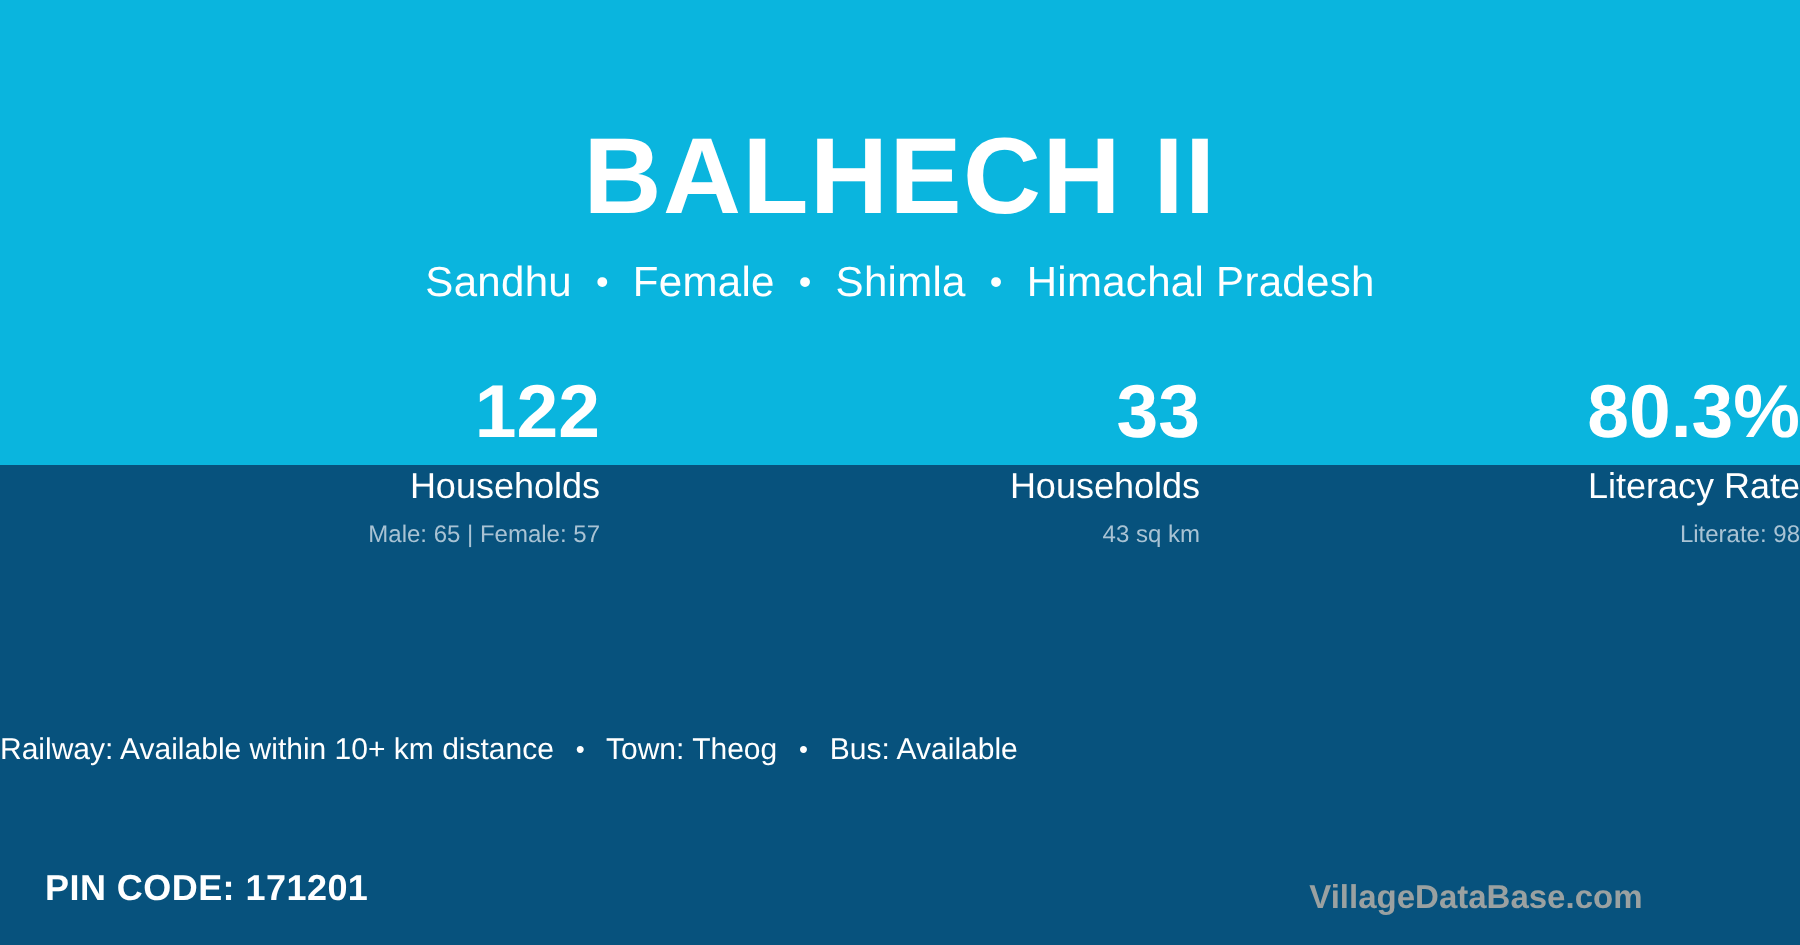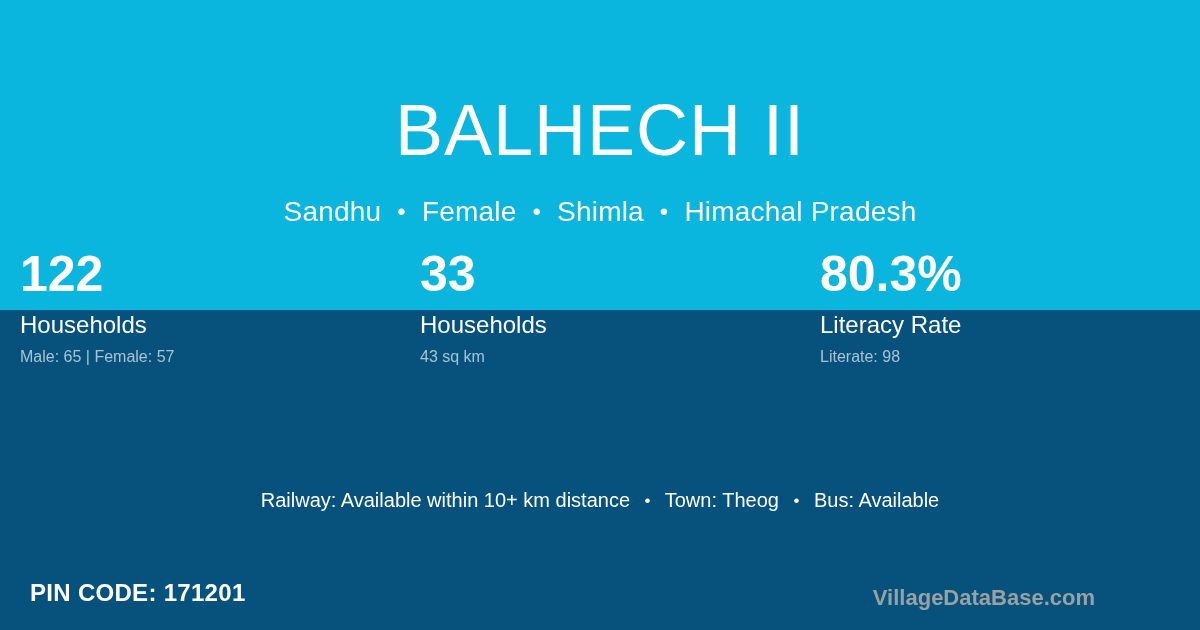--- a/index.html
+++ b/index.html
@@ -42,25 +42,25 @@
   
   .header {
     position: absolute;
     left: 0;
     top: 0;
     width: 1200px;
     text-align: center;
     z-index: 3;
   }
   .title {
-    margin: 12px;
+    margin: 0;
     padding-top: 82px;
     font-size: 72px;
     line-height: 1.0;
-    font-weight: 400;
+    font-weight: 700;
     color: #ffffff;
     letter-spacing: 1px;
   }
   .subtitle {
     margin: 0;
     padding-top: 20px;
     font-size: 28px;
     line-height: 1.0;
     font-weight: 400;
     color: #ffffff;
@@ -76,22 +76,21 @@
   .stats {
     position: absolute;
     left: 0;
     top: 244px;
     width: 1200px;
     display: flex;
     z-index: 3;
   }
   .stat {
     flex: 1 1 0;
-    text-align: left;
-    margin-left: 20px;
+    text-align: right;
   }
   .stat-value {
     font-size: 50px;
     line-height: 60px;
     font-weight: 700;
     color: #ffffff;
     letter-spacing: 0px;
   }
   .stat-label {
     margin-top: 6px;
@@ -107,21 +106,20 @@
     font-weight: 400;
     color: #a9c3d4;
   }
 
   
   .info-line {
     position: absolute;
     left: 0;
     top: 487px;
     width: 1200px;
-    text-align: center;
     font-size: 20px;
     line-height: 26px;
     font-weight: 400;
     color: #ffffff;
     z-index: 3;
   }
   .info-line .sep {
     padding: 0 9px;
     font-size: 17px;
     vertical-align: 1px;

